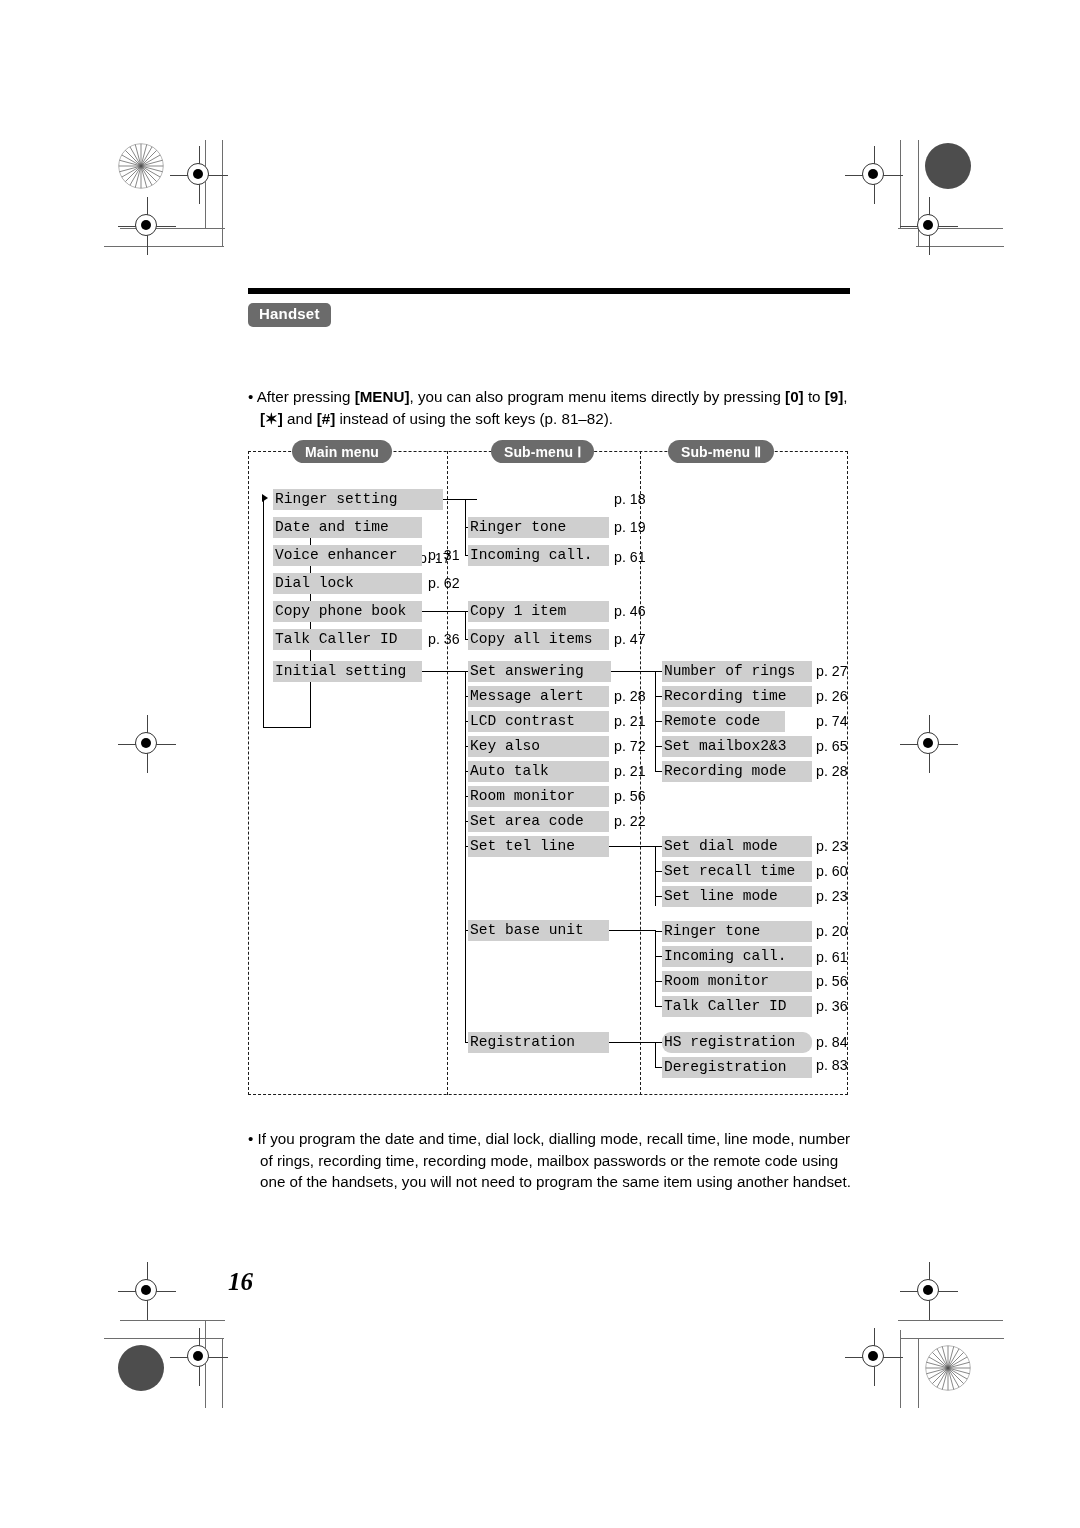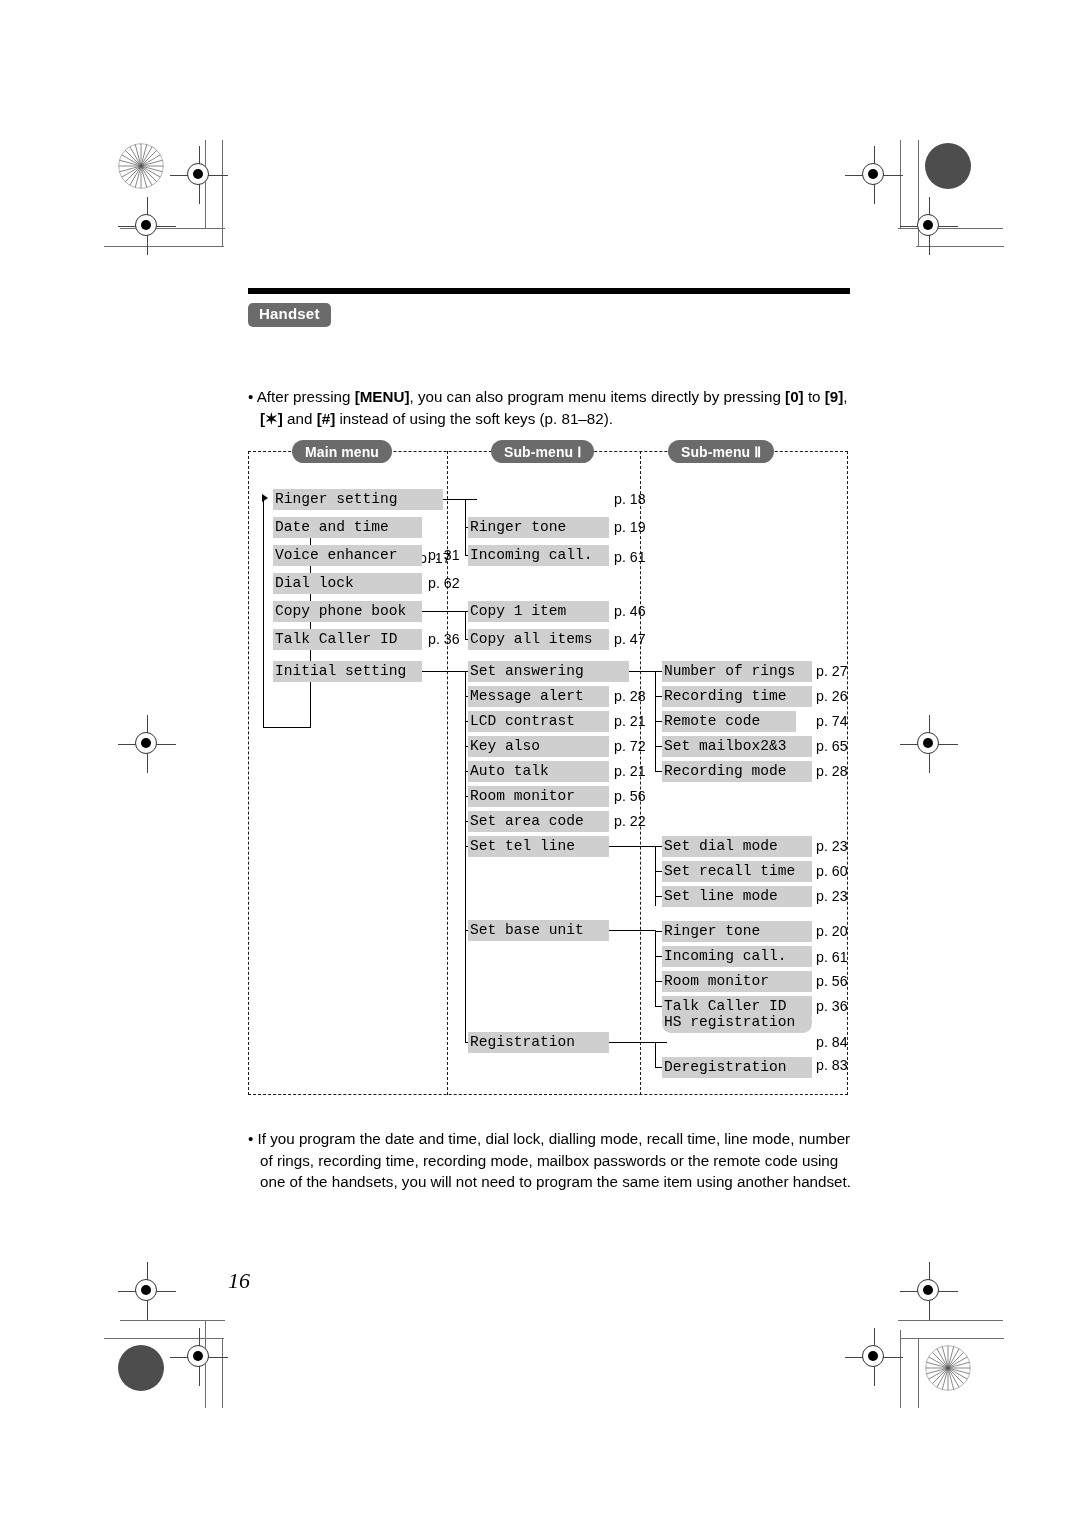--- a/index.html
+++ b/index.html
@@ -232,22 +232,22 @@
     border-left: 6px solid #000;
     z-index: 2;
   }
 
   .page-number {
     position: absolute;
     left: 228px;
     top: 1268px;
     font-family: "Liberation Serif", serif;
     font-style: italic;
-    font-weight: normal;
-    font-size: 22px;
+    font-weight: bold;
+    font-size: 25px;
   }
 </style>
 </head>
 <body>
 
 <div>
 
   <div class="crop-line v" style="left:205px; top:140px; height:88px;"></div>
   <div class="crop-line v" style="left:222px; top:140px; height:106px;"></div>
   <div class="crop-line h" style="left:120px; top:228px; width:105px;"></div>
@@ -477,21 +477,21 @@
     <div class="menu-item" style="left:220px; top:77px;  width:141px;">Ringer tone</div>
     <div class="page-ref" style="left:366px; top:79px;">p. 19</div>
     <div class="menu-item" style="left:220px; top:105px; width:141px;">Incoming call.</div>
     <div class="page-ref" style="left:366px; top:109px;">p. 61</div>
 
     <div class="menu-item" style="left:220px; top:161px; width:141px;">Copy 1 item</div>
     <div class="page-ref" style="left:366px; top:163px;">p. 46</div>
     <div class="menu-item" style="left:220px; top:189px; width:141px;">Copy all items</div>
     <div class="page-ref" style="left:366px; top:191px;">p. 47</div>
 
-    <div class="menu-item" style="left:220px; top:221px; width:161px;">Set answering</div>
+    <div class="menu-item" style="left:220px; top:221px; width:143px;">Set answering</div>
     <div class="menu-item" style="left:220px; top:246px; width:141px;">Message alert</div>
     <div class="page-ref" style="left:366px; top:248px;">p. 28</div>
     <div class="menu-item" style="left:220px; top:271px; width:141px;">LCD contrast</div>
     <div class="page-ref" style="left:366px; top:273px;">p. 21</div>
     <div class="menu-item" style="left:220px; top:296px; width:141px;">Key also</div>
     <div class="page-ref" style="left:366px; top:298px;">p. 72</div>
     <div class="menu-item" style="left:220px; top:321px; width:141px;">Auto talk</div>
     <div class="page-ref" style="left:366px; top:323px;">p. 21</div>
     <div class="menu-item" style="left:220px; top:346px; width:141px;">Room monitor</div>
     <div class="page-ref" style="left:366px; top:348px;">p. 56</div>
@@ -525,21 +525,21 @@
 
     <div class="wire h" style="left:361px; top:602px; width:47px;"></div>
     <div class="wire v" style="left:407px; top:602px; height:25px;"></div>
     <div class="wire h" style="left:407px; top:602px; width:12px;"></div>
     <div class="wire h" style="left:407px; top:627px; width:12px;"></div>
 
     <div class="menu-item" style="left:414px; top:221px; width:150px;">Number of rings</div>
     <div class="page-ref" style="left:568px; top:223px;">p. 27</div>
     <div class="menu-item" style="left:414px; top:246px; width:150px;">Recording time</div>
     <div class="page-ref" style="left:568px; top:248px;">p. 26</div>
-    <div class="menu-item" style="left:414px; top:271px; width:134px;">Remote code</div>
+    <div class="menu-item" style="left:414px; top:271px; width:123px;">Remote code</div>
     <div class="page-ref" style="left:568px; top:273px;">p. 74</div>
     <div class="menu-item" style="left:414px; top:296px; width:150px;">Set mailbox2&amp;3</div>
     <div class="page-ref" style="left:568px; top:298px;">p. 65</div>
     <div class="menu-item" style="left:414px; top:321px; width:150px;">Recording mode</div>
     <div class="page-ref" style="left:568px; top:323px;">p. 28</div>
 
     <div class="menu-item" style="left:414px; top:396px; width:150px;">Set dial mode</div>
     <div class="page-ref" style="left:568px; top:398px;">p. 23</div>
     <div class="menu-item" style="left:414px; top:421px; width:150px;">Set recall time</div>
     <div class="page-ref" style="left:568px; top:423px;">p. 60</div>
@@ -548,21 +548,21 @@
 
     <div class="menu-item" style="left:414px; top:481px; width:150px;">Ringer tone</div>
     <div class="page-ref" style="left:568px; top:483px;">p. 20</div>
     <div class="menu-item" style="left:414px; top:506px; width:150px;">Incoming call.</div>
     <div class="page-ref" style="left:568px; top:509px;">p. 61</div>
     <div class="menu-item" style="left:414px; top:531px; width:150px;">Room monitor</div>
     <div class="page-ref" style="left:568px; top:533px;">p. 56</div>
     <div class="menu-item" style="left:414px; top:556px; width:150px;">Talk Caller ID</div>
     <div class="page-ref" style="left:568px; top:558px;">p. 36</div>
 
-    <div class="menu-item" style="left:414px; top:572px; width:150px;border-radius:9px;">HS registration</div>
+    <div class="menu-item" style="left:414px; top:592px; width:150px;border-radius:9px;">HS registration</div>
     <div class="page-ref" style="left:568px; top:594px;">p. 84</div>
     <div class="menu-item" style="left:414px; top:617px; width:150px;">Deregistration</div>
     <div class="page-ref" style="left:568px; top:617px;">p. 83</div>
   </div>
 
   <div class="body-para bullet-hang" id="footer-para">• If you program the date and time, dial lock, dialling mode, recall time, line mode, number of rings, recording time, recording mode, mailbox passwords or the remote code using one of the handsets, you will not need to program the same item using another handset.</div>
 
   <div class="page-number">16</div>
 </div>
 

